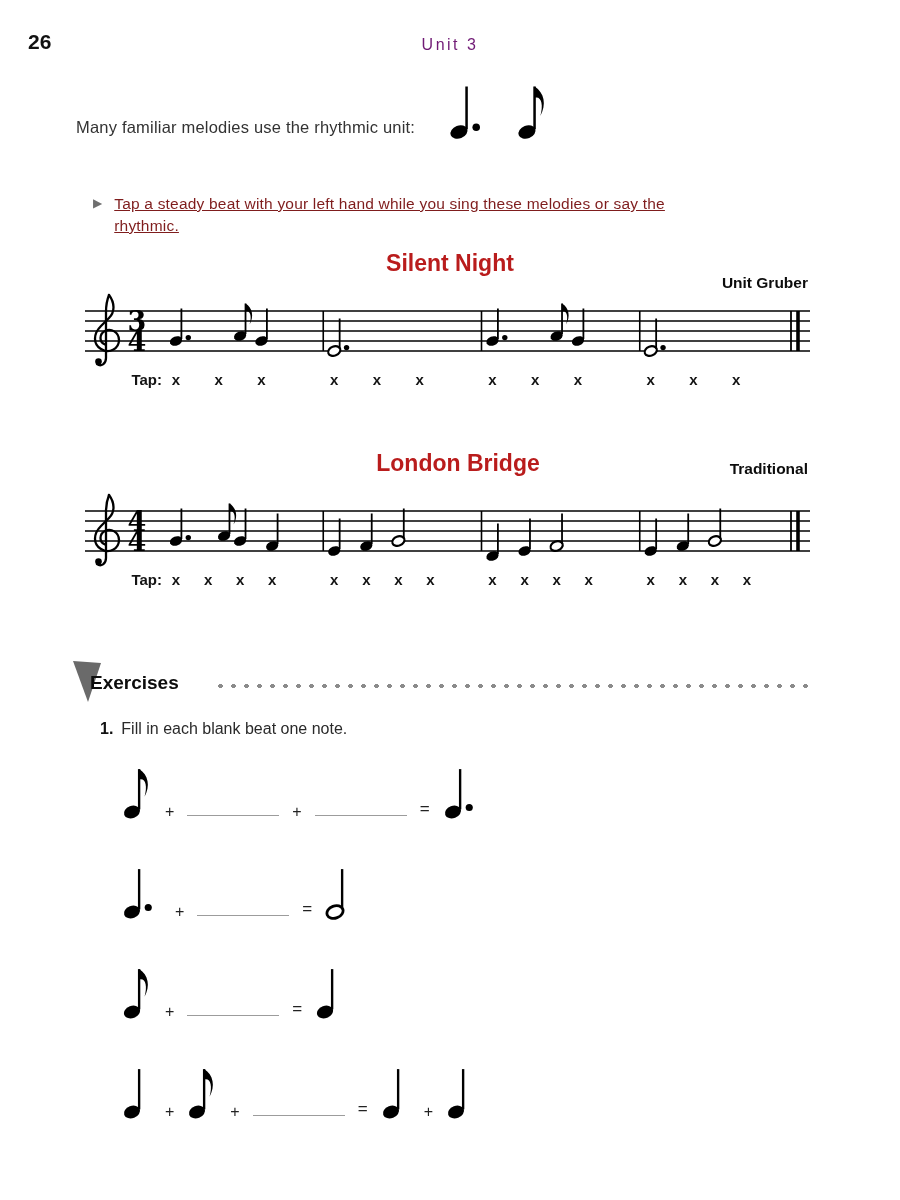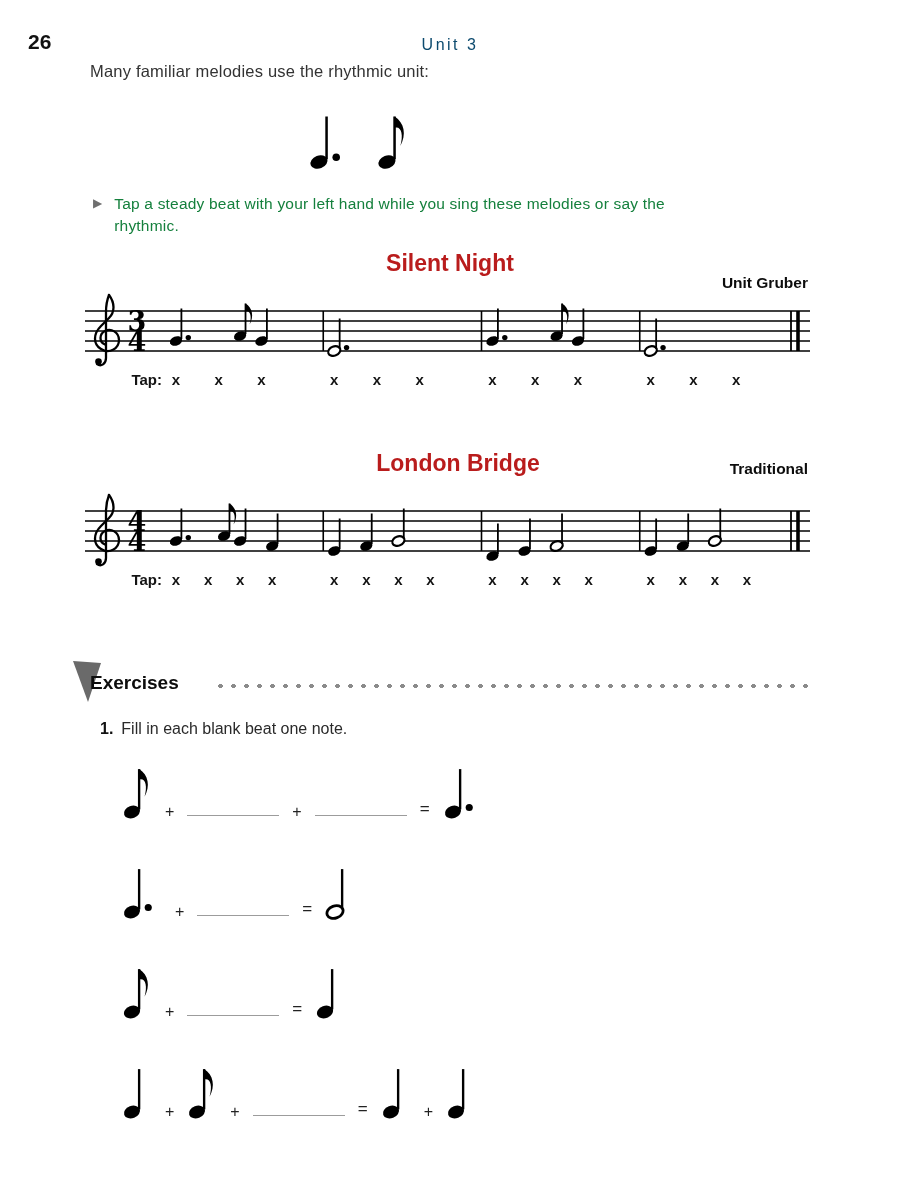--- a/index.html
+++ b/index.html
@@ -1,27 +1,27 @@
 <!DOCTYPE html>
 <html><head>
 <meta charset="utf-8">
 <style>
   html,body{margin:0;padding:0;background:#fff;}
   #page{position:relative;width:900px;height:1200px;background:#ffffff;
         font-family:"Liberation Sans",sans-serif;color:#1c1c1c;overflow:hidden;}
   .abs{position:absolute;}
   #page-number{left:28px;top:30px;font-size:21px;font-weight:bold;color:#111;}
   #unit-header{left:0;top:36px;width:100%;text-align:center;font-size:16px;
-               letter-spacing:2.5px;color:#0c4a6e;}
-  #intro-row{left:90px;top:62px;display:flex;align-items:flex-end;flex-direction:column;}
+               letter-spacing:2.5px;color:#701a75;}
+  #intro-row{left:76px;top:62px;display:flex;align-items:flex-end;}
   #intro-text{font-size:16.5px;color:#333;margin-bottom:11px;letter-spacing:0.2px;}
   #unit-notes-svg{margin-left:14px;}
   #tap-instruction{left:93px;top:193px;display:flex;}
   #bullet-triangle{color:#6f6f6f;font-size:12px;line-height:20px;margin-right:12px;}
-  .instr-text{font-size:15.5px;color:#15803d;line-height:21.5px;letter-spacing:0.2px;}
+  .instr-text{font-size:15.5px;color:#7f1d1d;line-height:21.5px;letter-spacing:0.2px;text-decoration:underline;}
   .song-title{left:0;width:100%;text-align:center;font-size:23px;font-weight:bold;color:#b91c1c;}
   .composer{right:92px;font-size:15.5px;font-weight:bold;color:#0d0d0d;}
   .staff-svg{left:0;width:900px;height:118px;}
   #song1-title{top:250px;}  #song1-composer{top:274px;}  #staff1{top:283px;}
   #song2-title{top:450px;padding-left:8px;}  #song2-composer{top:460px;}  #staff2{top:483px;}
   .tsig{font-family:"DejaVu Serif",serif;font-weight:bold;font-size:27px;fill:#000;}
   .tap{font-family:"Liberation Sans",sans-serif;font-weight:bold;font-size:15px;fill:#141414;}
   #exercises-header{left:72px;top:660px;right:90px;height:44px;}
   #exercises-triangle{position:absolute;left:0;top:0;}
   #exercises-label{position:absolute;left:18px;top:12px;font-size:19px;font-weight:bold;color:#0d0d0d;}

